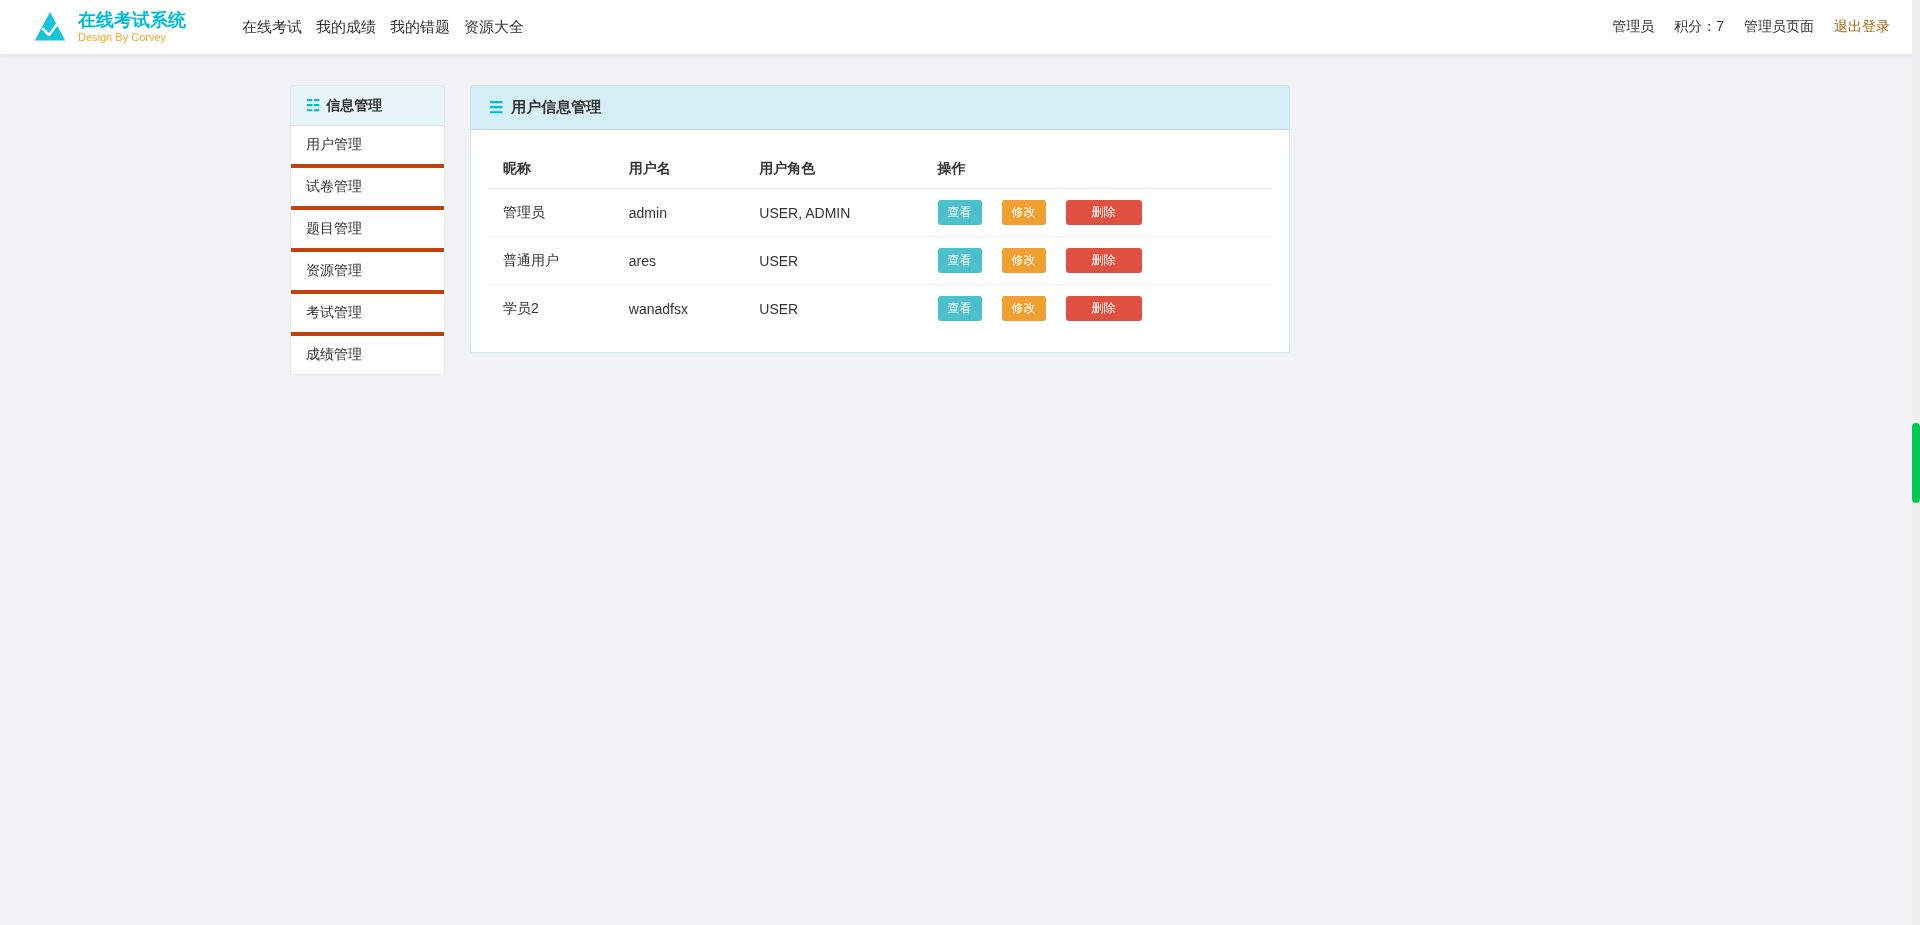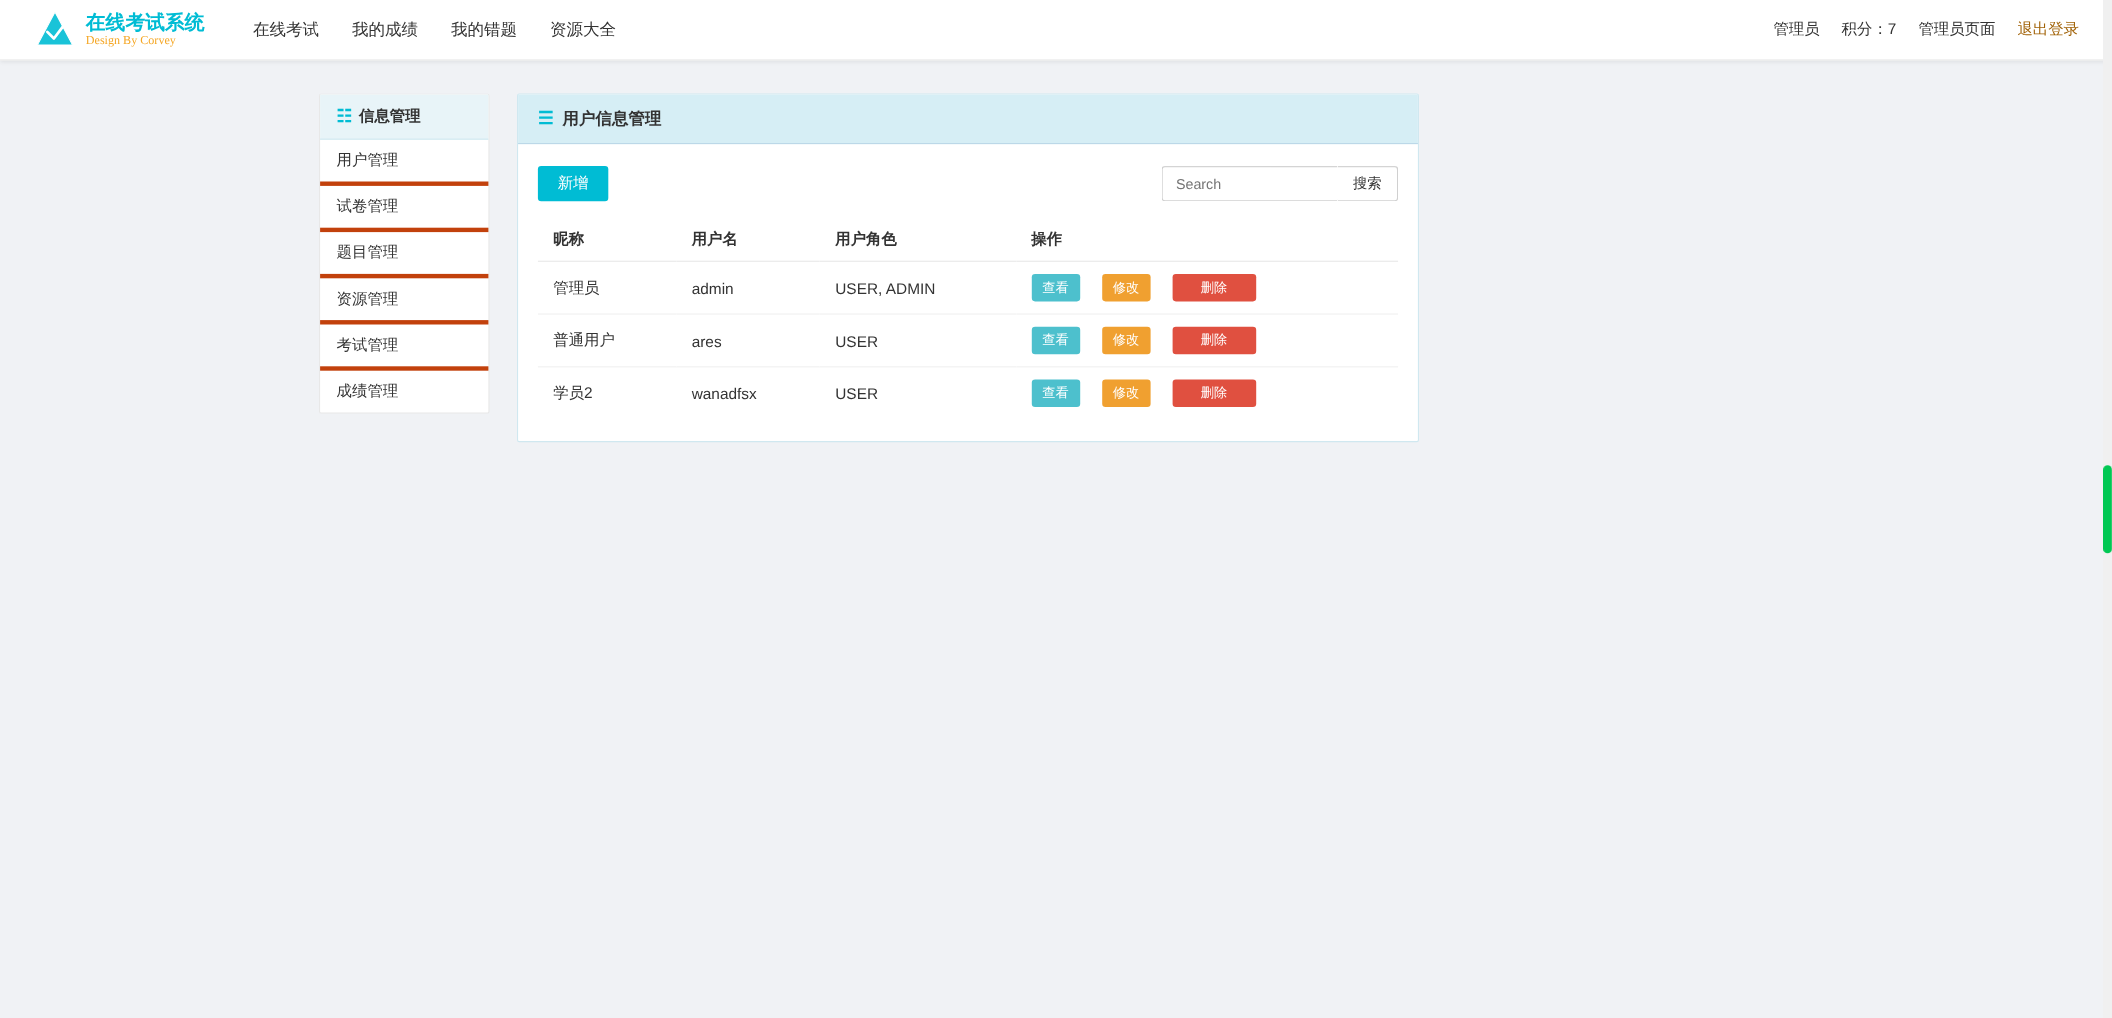--- a/index.html
+++ b/index.html
@@ -8,36 +8,36 @@
     
     .navbar {
       display: flex; align-items: center;
       background: #fff;
       height: 55px;
       padding: 0 30px;
       border-bottom: 1px solid #e8e8e8;
       box-shadow: 0 1px 4px rgba(0,0,0,0.08);
     }
     .logo-area {
-      display: flex; align-items: center; margin-right: 44px; font-family: Liberation Serif, serif;
+      display: flex; align-items: center; margin-right: 56px;
     }
     .logo-icon {
       width: 40px; height: 40px; margin-right: 8px;
     }
     .logo-text {
       display: flex; flex-direction: column; line-height: 1.2;
     }
     .logo-main {
       font-size: 18px; font-weight: bold; color: #00bcd4;
     }
     .logo-sub {
       font-size: 11px; color: #f5a623;
     }
     .nav-links {
-      display: flex; gap: 30px; flex: 1;
+      display: flex; gap: 14px; flex: 1;
     }
     .nav-link {
       font-size: 15px; color: #333; cursor: pointer; text-decoration: none;
     }
     .nav-right {
       display: flex; align-items: center; gap: 20px; margin-left: auto;
     }
     .nav-user, .nav-score, .nav-admin, .nav-logout {
       font-size: 14px; color: #333;
     }
@@ -230,27 +230,20 @@
   </aside>
 
   <div class="content-area">
     <div class="content-card">
       <div class="content-header">
         <span class="content-header-icon">☰</span>
         <span>用户信息管理</span>
       </div>
       <div class="content-body">
 
-        <div class="toolbar">
-          <button class="btn-add">新增</button>
-          <div class="search-area">
-            <input type="text" class="search-input" placeholder="Search" style="">
-            <button class="btn-search">搜索</button>
-          </div>
-        </div>
 
         <table class="data-table">
           <thead>
             <tr>
               <th>昵称</th>
               <th>用户名</th>
               <th>用户角色</th>
               <th>操作</th>
             </tr>
           </thead>

